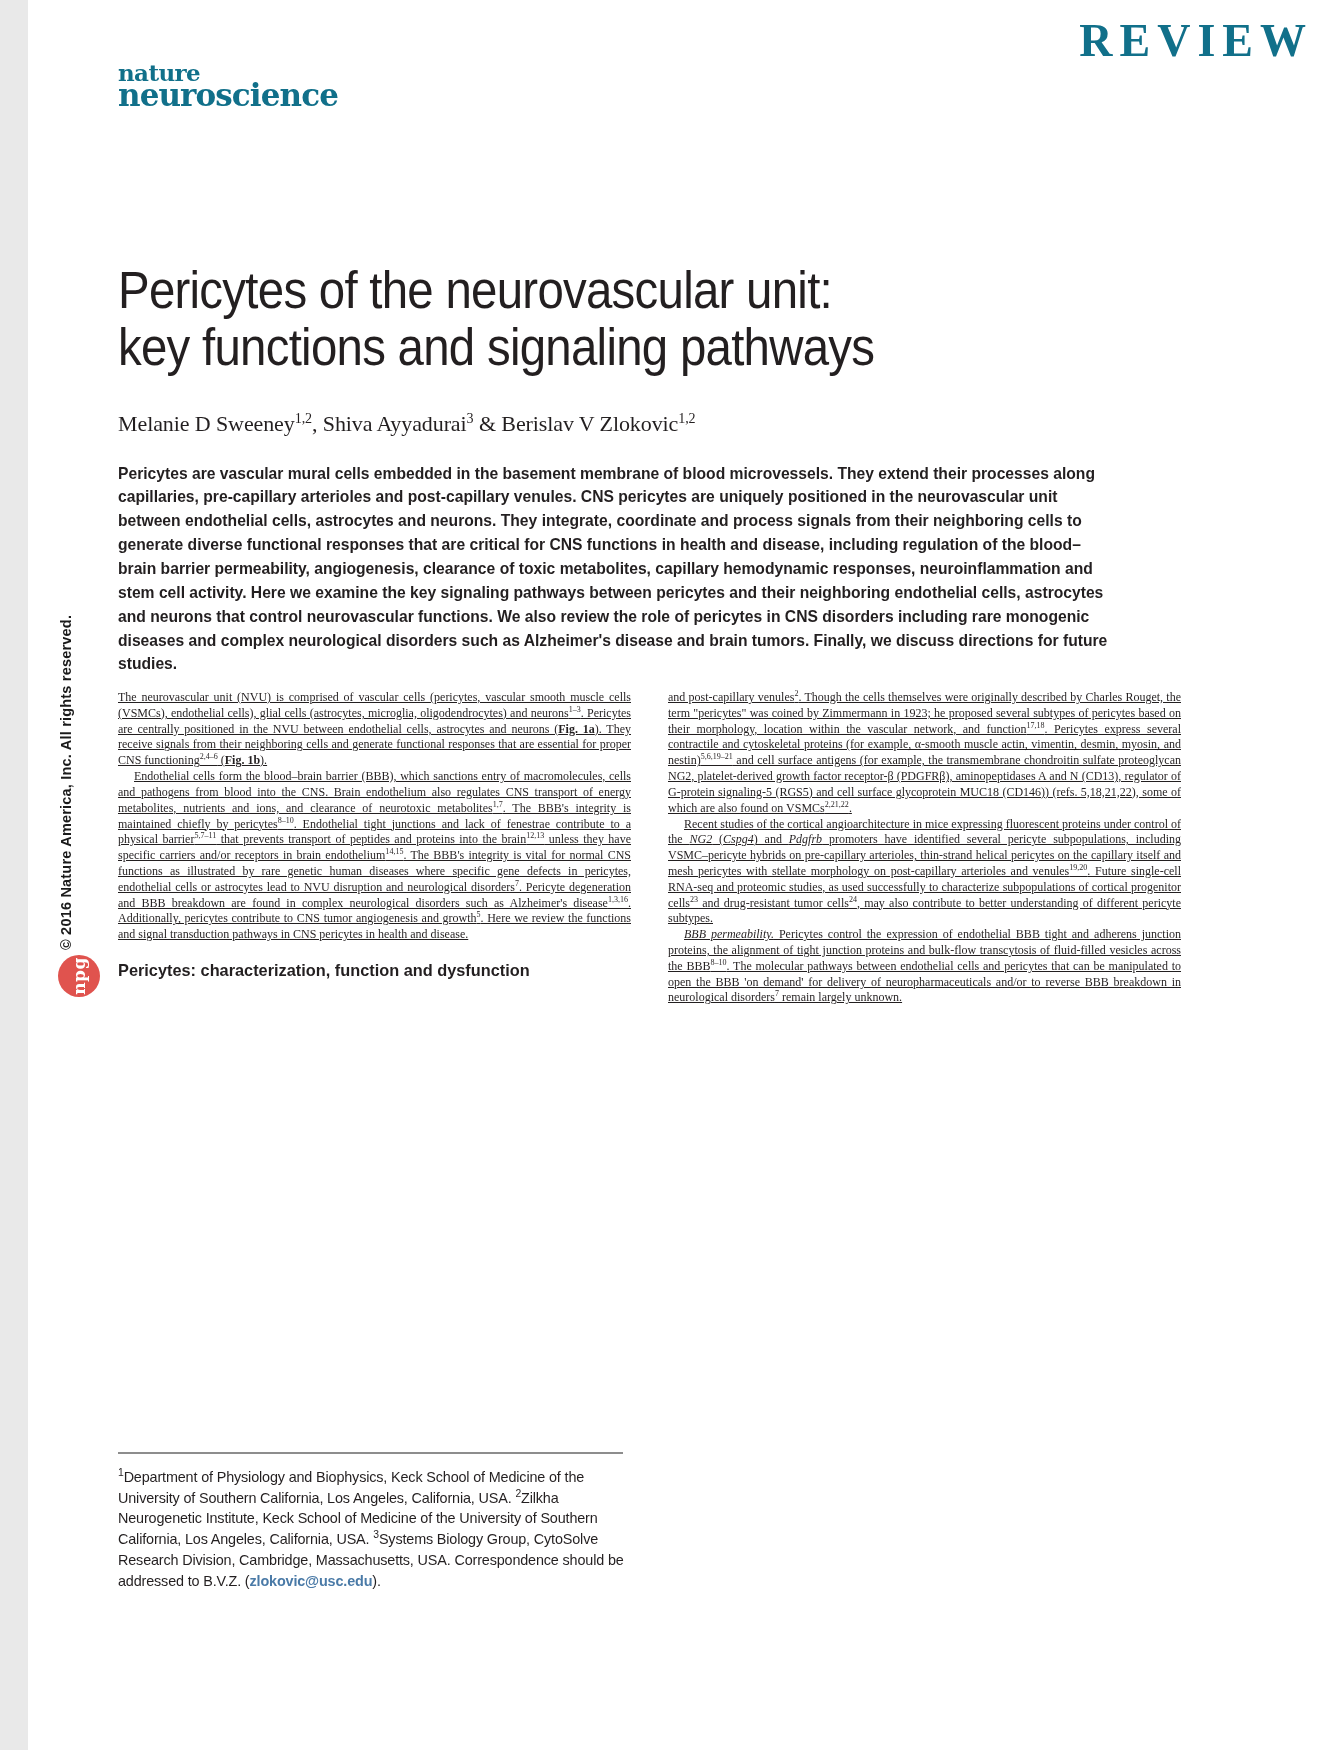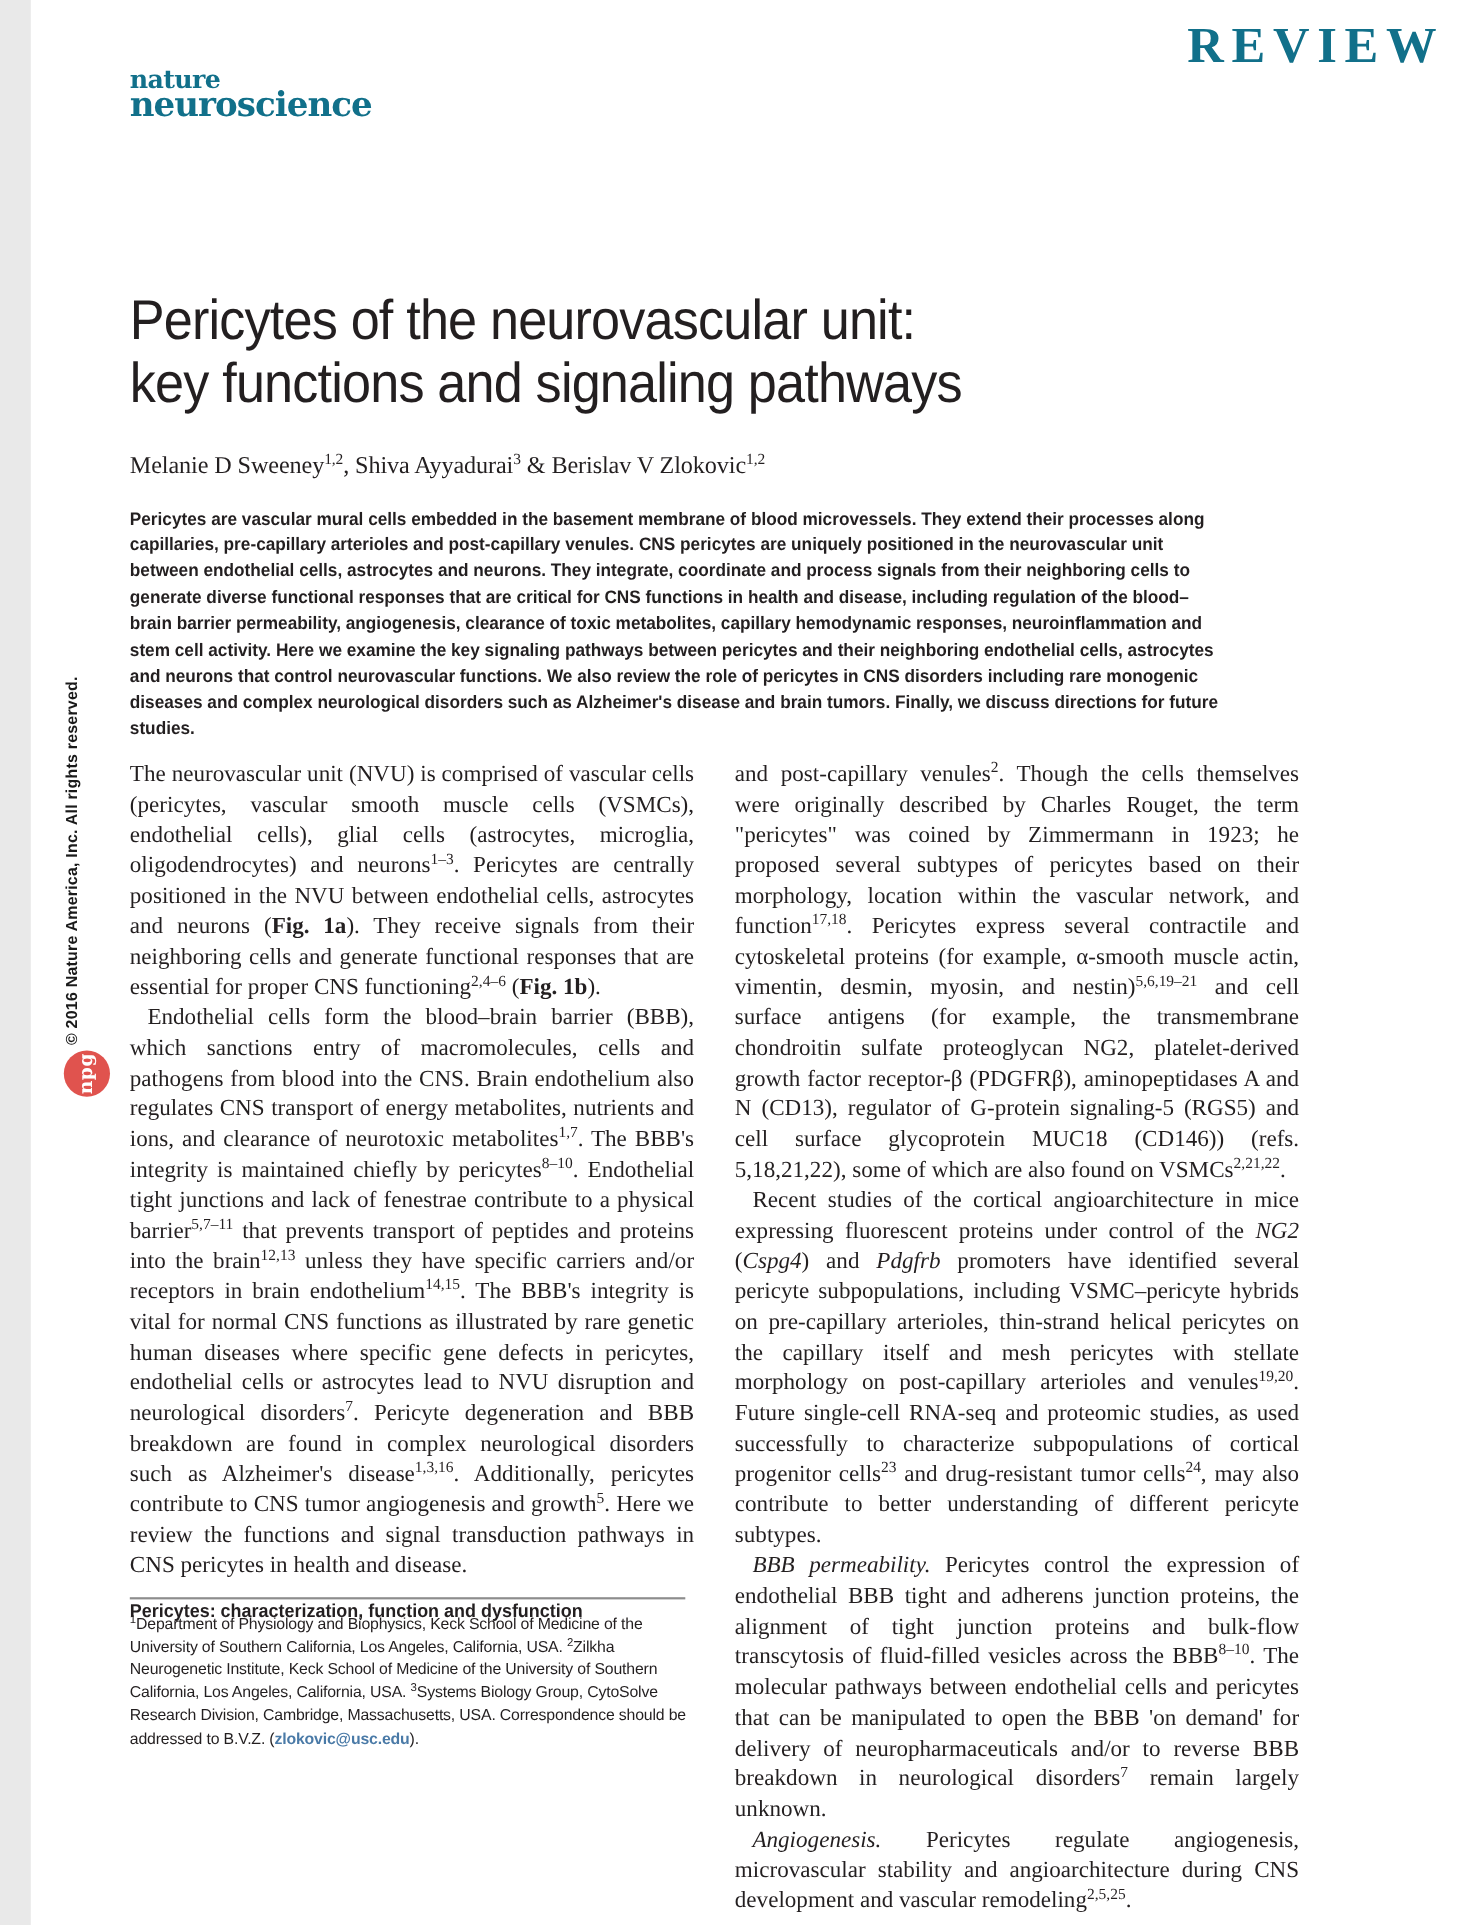--- a/index.html
+++ b/index.html
@@ -158,26 +158,27 @@
     position: absolute;
     top: 0;
     width: 513px;
   }
   .col-left { left: 0; }
   .col-right { left: 550px; }
 
   .col p {
     margin: 0;
     font-family: "Liberation Serif", serif;
-    font-size: 21px;
+    font-size: 12px;
     line-height: 1.318;
     color: #231f20;
     text-align: justify;
     text-justify: inter-word;
     hyphens: none;
+    text-decoration: underline;
   }
   .col p.indent { text-indent: 16px; }
   .col p sup { font-size: 0.67em; vertical-align: super; line-height: 0; }
   .col p b { font-weight: bold; }
   .col p i, .col p em { font-style: italic; }
 
   h2.section-head {
     margin: 0;
     padding-top: 17px;
     font-family: "Liberation Sans", sans-serif;
@@ -306,21 +307,20 @@
           <p class="indent">Endothelial cells form the blood–brain barrier (BBB), which sanctions entry of macromolecules, cells and pathogens from blood into the CNS. Brain endothelium also regulates CNS transport of energy metabolites, nutrients and ions, and clearance of neurotoxic metabolites<sup>1,7</sup>. The BBB's integrity is maintained chiefly by pericytes<sup>8–10</sup>. Endothelial tight junctions and lack of fenestrae contribute to a physical barrier<sup>5,7–11</sup> that prevents transport of peptides and proteins into the brain<sup>12,13</sup> unless they have specific carriers and/or receptors in brain endothelium<sup>14,15</sup>. The BBB's integrity is vital for normal CNS functions as illustrated by rare genetic human diseases where specific gene defects in pericytes, endothelial cells or astrocytes lead to NVU disruption and neurological disorders<sup>7</sup>. Pericyte degeneration and BBB breakdown are found in complex neurological disorders such as Alzheimer's disease<sup>1,3,16</sup>. Additionally, pericytes contribute to CNS tumor angiogenesis and growth<sup>5</sup>. Here we review the functions and signal transduction pathways in CNS pericytes in health and disease.</p>
         </div>
       <h2 class="section-head">Pericytes: characterization, function and dysfunction</h2>
     </div>
 
     <div class="col col-right">
       <div>
           <p>and post-capillary venules<sup>2</sup>. Though the cells themselves were originally described by Charles Rouget, the term "pericytes" was coined by Zimmermann in 1923; he proposed several subtypes of pericytes based on their morphology, location within the vascular network, and function<sup>17,18</sup>. Pericytes express several contractile and cytoskeletal proteins (for example, α-smooth muscle actin, vimentin, desmin, myosin, and nestin)<sup>5,6,19–21</sup> and cell surface antigens (for example, the transmembrane chondroitin sulfate proteoglycan NG2, platelet-derived growth factor receptor-β (PDGFRβ), aminopeptidases A and N (CD13), regulator of G-protein signaling-5 (RGS5) and cell surface glycoprotein MUC18 (CD146)) (refs. 5,18,21,22), some of which are also found on VSMCs<sup>2,21,22</sup>.</p>
           <p class="indent">Recent studies of the cortical angioarchitecture in mice expressing fluorescent proteins under control of the <i>NG2</i> (<i>Cspg4</i>) and <i>Pdgfrb</i> promoters have identified several pericyte subpopulations, including VSMC–pericyte hybrids on pre-capillary arterioles, thin-strand helical pericytes on the capillary itself and mesh pericytes with stellate morphology on post-capillary arterioles and venules<sup>19,20</sup>. Future single-cell RNA-seq and proteomic studies, as used successfully to characterize subpopulations of cortical progenitor cells<sup>23</sup> and drug-resistant tumor cells<sup>24</sup>, may also contribute to better understanding of different pericyte subtypes.</p>
           <p class="indent"><i>BBB permeability.</i> Pericytes control the expression of endothelial BBB tight and adherens junction proteins, the alignment of tight junction proteins and bulk-flow transcytosis of fluid-filled vesicles across the BBB<sup>8–10</sup>. The molecular pathways between endothelial cells and pericytes that can be manipulated to open the BBB 'on demand' for delivery of neuropharmaceuticals and/or to reverse BBB breakdown in neurological disorders<sup>7</sup> remain largely unknown.</p>
-          <p class="indent"><i>Angiogenesis.</i> Pericytes regulate angiogenesis, microvascular stability and angioarchitecture during CNS development and vascular remodeling<sup>2,5,25</sup>.</p>
         </div>
     </div>
 
   </div>
 
   <div class="footnote">
     <div class="footnote-rule"></div>
     <p><sup>1</sup>Department of Physiology and Biophysics, Keck School of Medicine of the University of Southern California, Los Angeles, California, USA. <sup>2</sup>Zilkha Neurogenetic Institute, Keck School of Medicine of the University of Southern California, Los Angeles, California, USA. <sup>3</sup>Systems Biology Group, CytoSolve Research Division, Cambridge, Massachusetts, USA. Correspondence should be addressed to B.V.Z. (<span class="link">zlokovic@usc.edu</span>).</p>
   </div>
 

